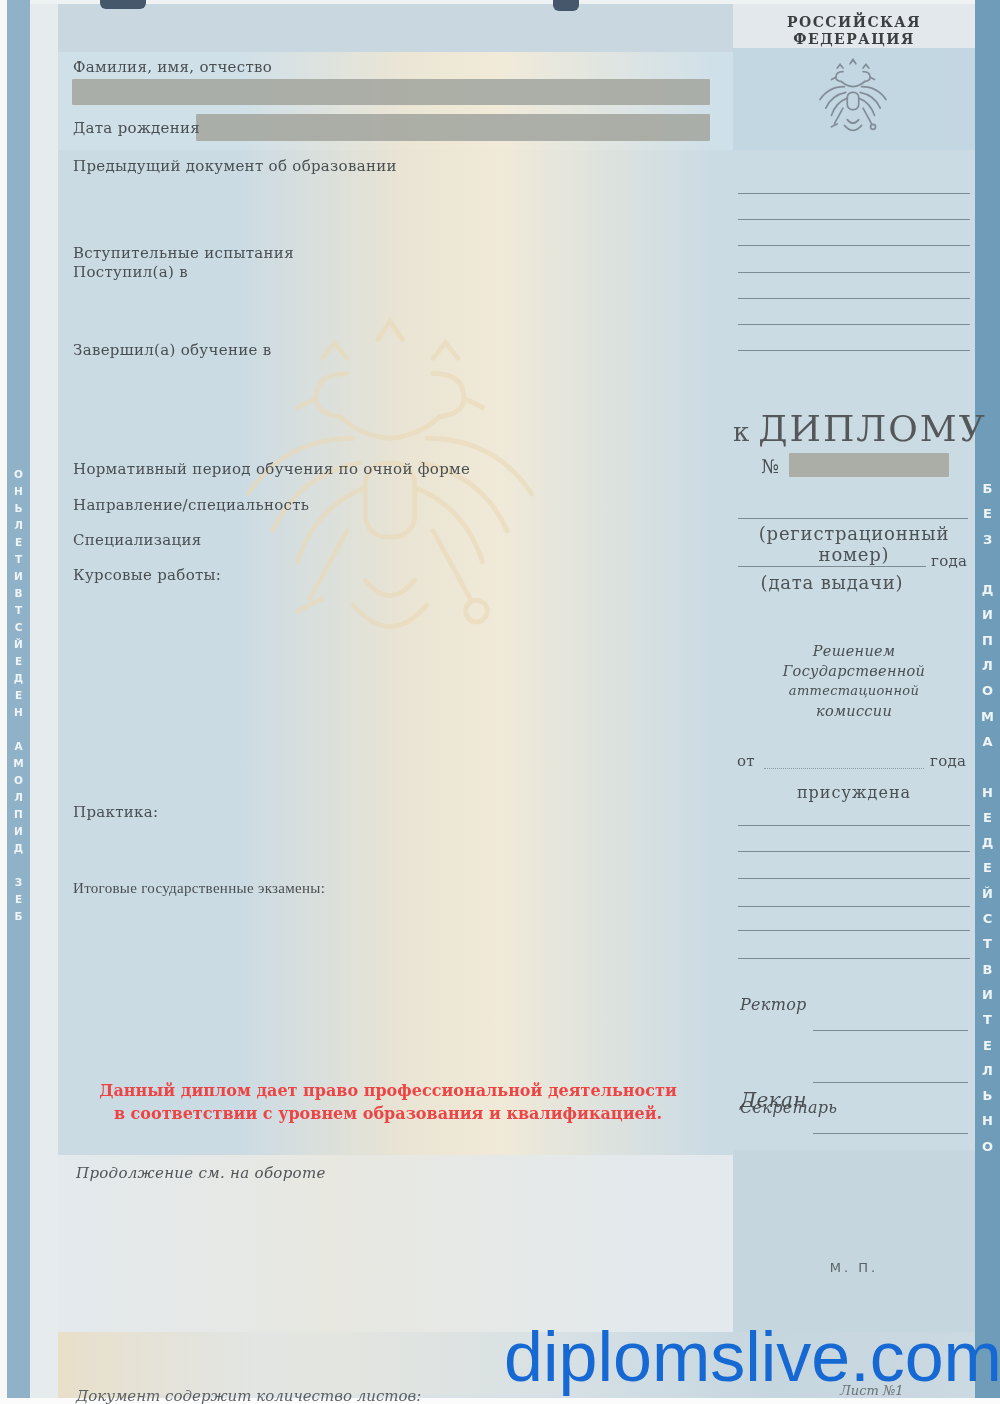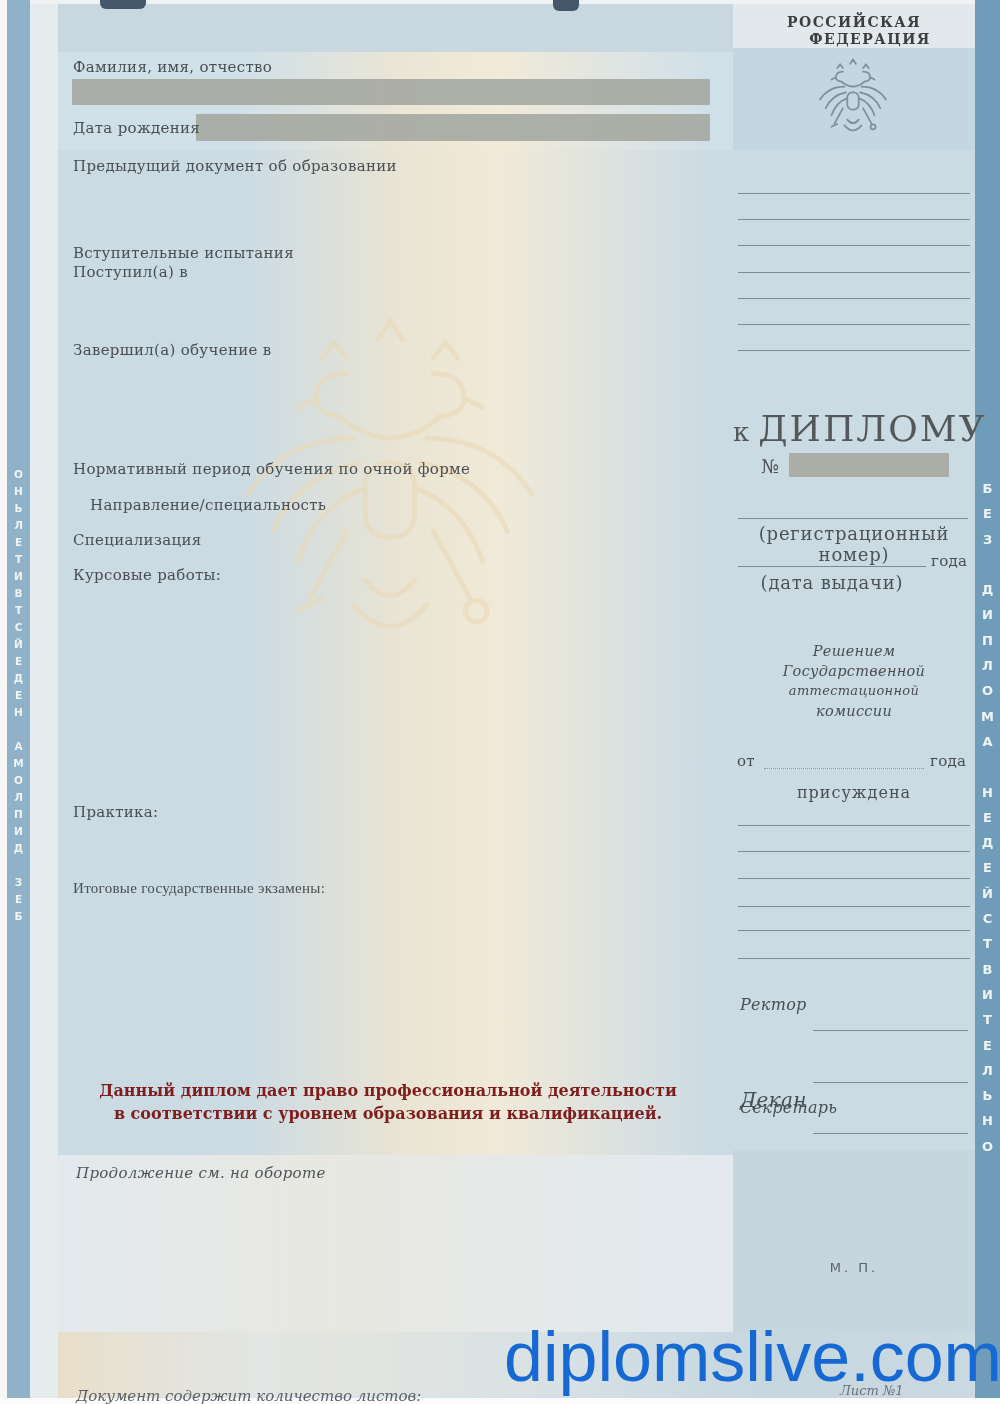--- a/index.html
+++ b/index.html
@@ -54,21 +54,21 @@
   .suptitle2 .big{font-size:36px;letter-spacing:2px;}
   .line{position:absolute;height:0;border-top:1px solid #7d8b92;z-index:4;}
   .dotline{position:absolute;height:0;border-top:1px dotted #8c9aa1;z-index:4;}
   .bar{position:absolute;background:#a7aaa2;opacity:.93;z-index:4;border-radius:1px;}
   .cap{position:absolute;font-size:18px;color:#4d5254;letter-spacing:.8px;z-index:5;}
   .vtext{position:absolute;font-family:"DejaVu Sans",sans-serif;font-weight:bold;color:#eff4f6;
          white-space:pre;text-align:center;z-index:6;}
   .vleft {left:7px;top:466px;width:23px;font-size:10.5px;line-height:17px;}
   .vright{left:975px;top:476px;width:25px;font-size:13px;line-height:25.3px;}
   .statement{position:absolute;left:58px;width:660px;text-align:center;font-weight:bold;
-             font-size:16px;color:#7f1d1d;z-index:5;}
+             font-size:16px;color:#ef4444;z-index:5;}
   .mp{position:absolute;left:733px;top:1260px;width:242px;text-align:center;z-index:5;
       font-family:"DejaVu Sans",sans-serif;font-size:13px;letter-spacing:3px;color:#5c6265;}
   .wm{position:absolute;left:504px;top:1322px;z-index:40;font-family:"Liberation Sans","DejaVu Sans",sans-serif;
       font-size:70px;line-height:1;color:#1668d3;white-space:nowrap;}
   .sheetnum{position:absolute;left:840px;top:1383px;font-size:13px;color:#6a7074;z-index:5;}
   .docsheets{position:absolute;left:76px;top:1387px;font-size:15px;color:#5a6064;z-index:5;}
   .artifact{position:absolute;background:#45586b;border-radius:0 0 6px 6px;z-index:7;}
   .eagle-sm{position:absolute;left:810px;top:58px;width:86px;height:86px;z-index:5;opacity:.85;}
   .eagle-big{position:absolute;left:205px;top:290px;width:370px;height:420px;z-index:2;opacity:.6;}
 </style>
@@ -166,21 +166,21 @@
 В
 И
 Т
 Е
 Л
 Ь
 Н
 О</div>
 
   <div class="country" style="top:14px;">РОССИЙСКАЯ</div>
-  <div class="country" style="top:31px;padding-left:16px;">ФЕДЕРАЦИЯ</div>
+  <div class="country" style="top:31px;">ФЕДЕРАЦИЯ</div>
   <svg class="eagle-sm" viewBox="0 0 120 120">
     <g stroke="#76818a" fill="none" stroke-width="2.4" stroke-linecap="round">
       <path d="M56 8 l4 -6 4 6"></path>
         <path d="M38 14 l4 -5 4 5 M74 14 l4 -5 4 5"></path>
       <path d="M46 19 q-10 0 -10 8 q0 5 8 6 M74 19 q10 0 10 8 q0 5 -8 6"></path>
       <path d="M36 27 l-6 3 M84 27 l6 3"></path>
       <path d="M44 33 q6 6 16 7 q10 -1 16 -7"></path>
       <path d="M48 40 Q26 40 14 58"></path>
         <path d="M50 48 Q30 52 22 70"></path>
         <path d="M52 56 Q36 62 30 80"></path>
@@ -197,21 +197,21 @@
 
   <div class="lbl" style="left:73px;top:58px;">Фамилия, имя, отчество</div>
   <div class="bar" style="left:72px;top:79px;width:638px;height:26px;"></div>
   <div class="lbl" style="left:73px;top:119px;">Дата рождения</div>
   <div class="bar" style="left:196px;top:114px;width:514px;height:27px;"></div>
   <div class="lbl" style="left:73px;top:157px;">Предыдущий документ об образовании</div>
   <div class="lbl" style="left:73px;top:244px;">Вступительные испытания</div>
   <div class="lbl" style="left:73px;top:263px;">Поступил(а) в</div>
   <div class="lbl" style="left:73px;top:341px;">Завершил(а) обучение в</div>
   <div class="lbl" style="left:73px;top:460px;">Нормативный период обучения по очной форме</div>
-  <div class="lbl" style="left:90px;top:496px;">Направление/специальность</div>
+  <div class="lbl" style="left:73px;top:496px;">Направление/специальность</div>
   <div class="lbl" style="left:73px;top:531px;">Специализация</div>
   <div class="lbl" style="left:73px;top:566px;">Курсовые работы:</div>
   <div class="lbl" style="left:73px;top:763px;margin-top:40px;">Практика:</div>
   <div class="lbl" style="left:73px;top:880px;font-family:Liberation Serif, serif;">Итоговые государственные экзамены:</div>
 
   <div>
     <div class="line" style="left:738px;top:193px;width:232px;"></div>
     <div class="line" style="left:738px;top:219px;width:232px;"></div>
     <div class="line" style="left:738px;top:245px;width:232px;"></div>
     <div class="line" style="left:738px;top:272px;width:232px;"></div>

